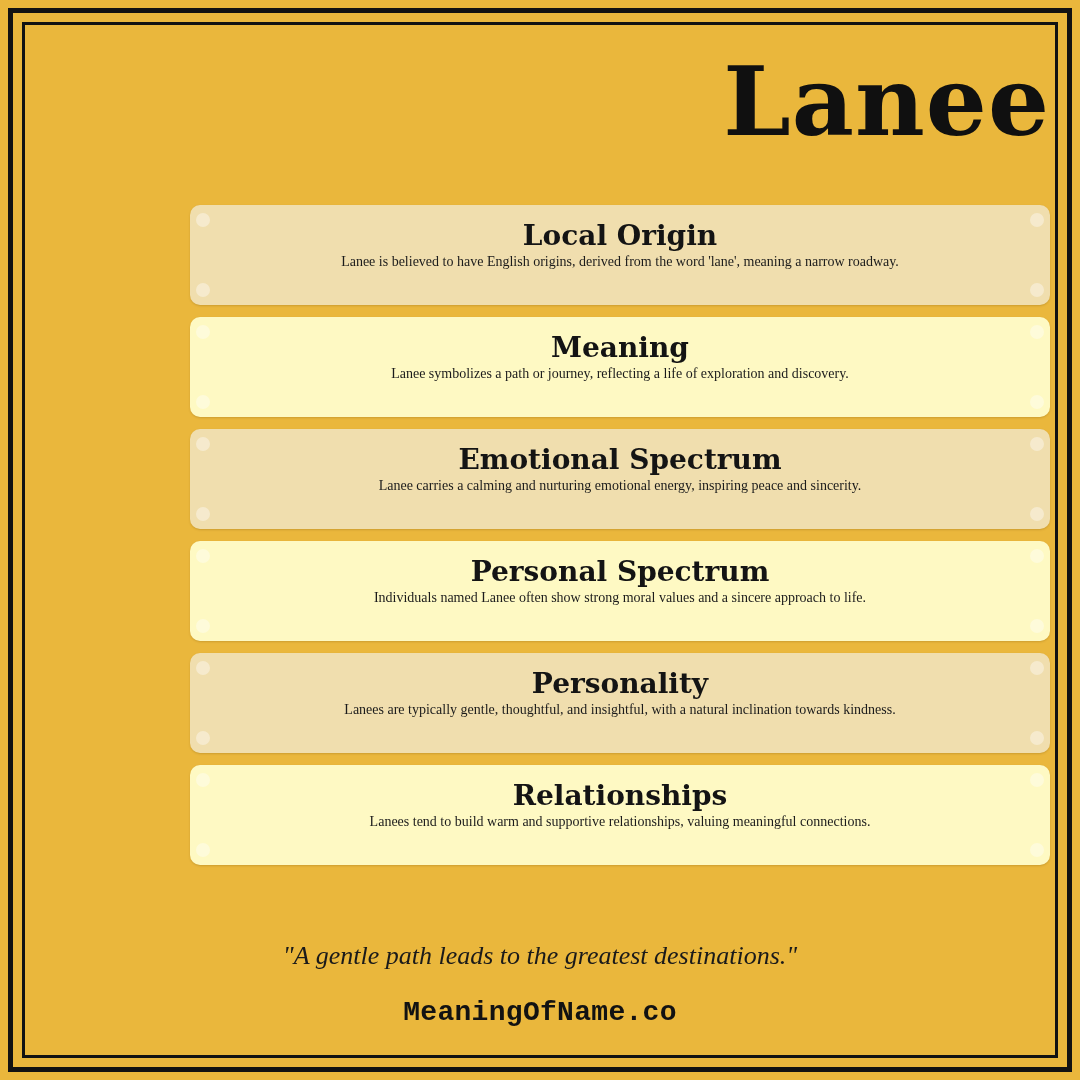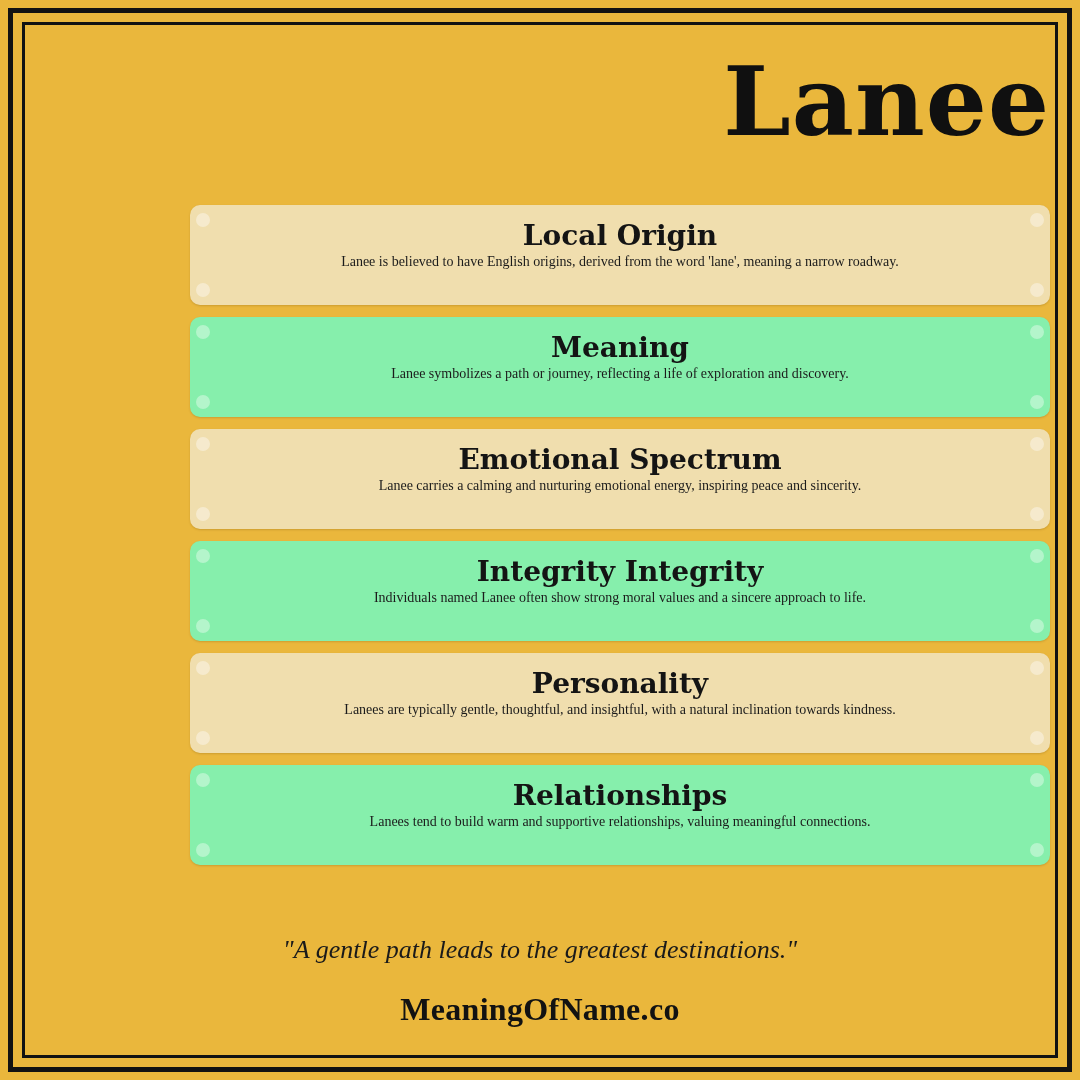--- a/index.html
+++ b/index.html
@@ -81,21 +81,21 @@
     box-sizing: border-box;
     min-height: 100px;
     text-align: center;
     box-shadow: 0 1px 2px rgba(120, 85, 10, 0.25);
   }
   .card.light {
     background: #f0deae;
     border-radius: 10px;
   }
   .card.dark {
-    background: #86efac;
+    background: #fef9c3;
   }
 
   
   .notch {
     position: absolute;
     width: 14px;
     height: 14px;
     border-radius: 50%;
     background: rgba(255, 255, 255, 0.38);
   }
@@ -128,23 +128,23 @@
     padding-bottom: 22px;
   }
   .quote {
     font-family: "Liberation Serif", serif;
     font-style: italic;
     font-size: 26px;
     color: #1a1a1a;
     margin-bottom: 26px;
   }
   .brand {
-    font-family: Liberation Serif, serif;
+    font-family: Liberation Mono, monospace;
     font-weight: bold;
-    font-size: 32px;
+    font-size: 28px;
     color: #121212;
     letter-spacing: 0.3px;
     margin-top: 11px;
   }
 </style>
 </head>
 <body>
 
 <div class="poster">
   <div class="frame-outer"></div>
@@ -181,21 +181,21 @@
         <span class="notch br"></span>
         <div class="card-title">Emotional Spectrum</div>
         <div class="card-text">Lanee carries a calming and nurturing emotional energy, inspiring peace and sincerity.</div>
       </div>
 
       <div class="card dark">
         <span class="notch tl"></span>
         <span class="notch tr"></span>
         <span class="notch bl"></span>
         <span class="notch br"></span>
-        <div class="card-title">Integrity Integrity</div>
+        <div class="card-title">Personal Spectrum</div>
         <div class="card-text">Individuals named Lanee often show strong moral values and a sincere approach to life.</div>
       </div>
 
       <div class="card light">
         <span class="notch tl"></span>
         <span class="notch tr"></span>
         <span class="notch bl"></span>
         <span class="notch br"></span>
         <div class="card-title">Personality</div>
         <div class="card-text">Lanees are typically gentle, thoughtful, and insightful, with a natural inclination towards kindness.</div>

